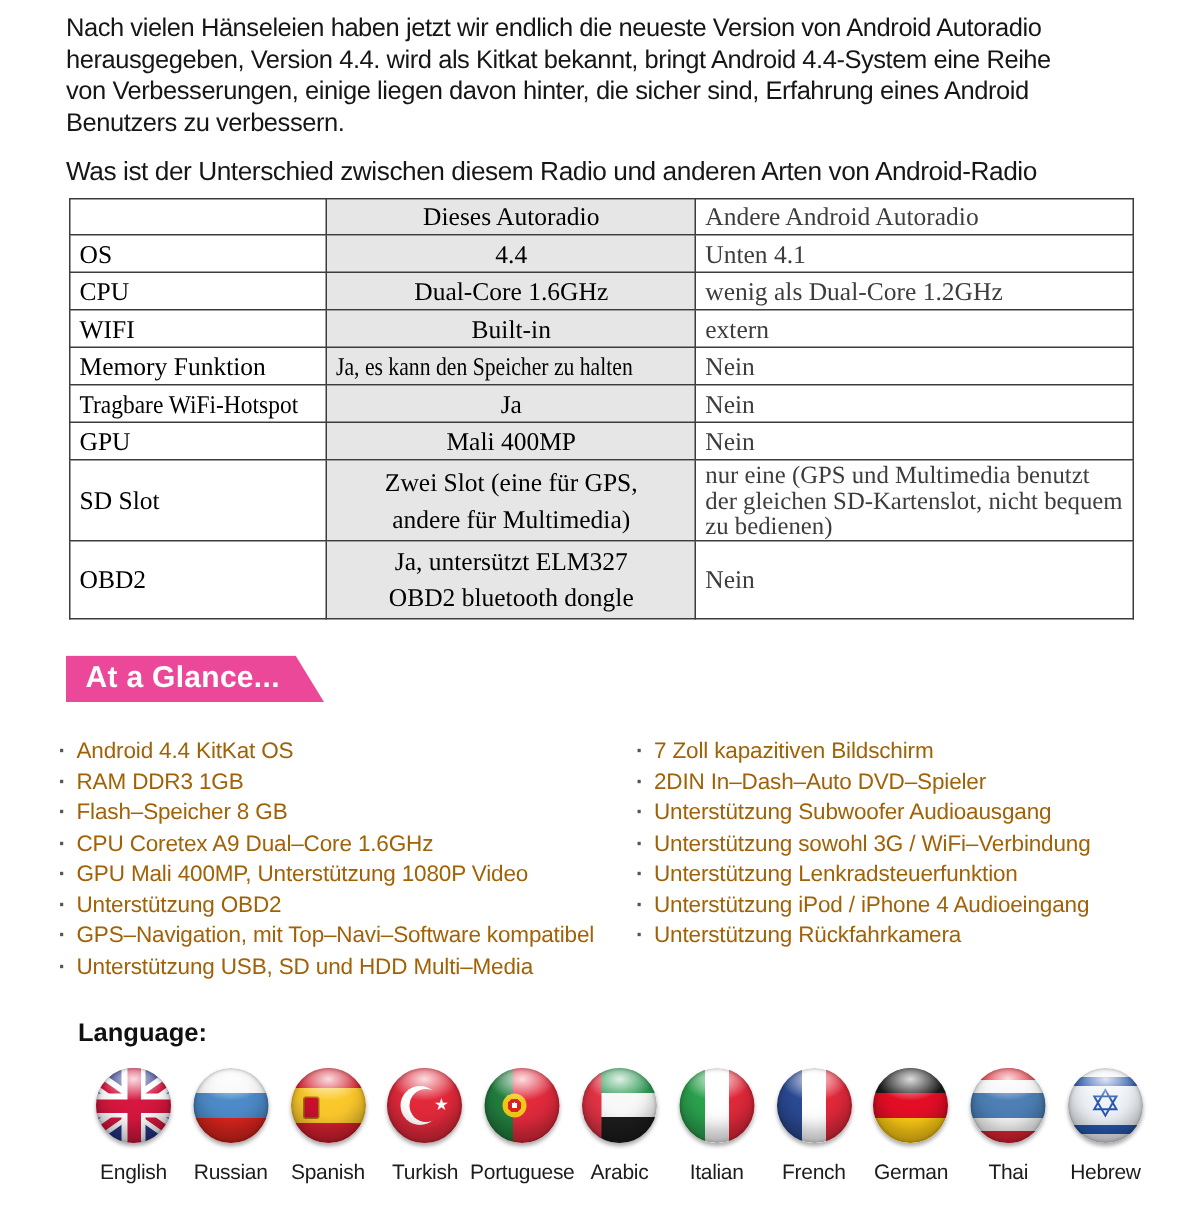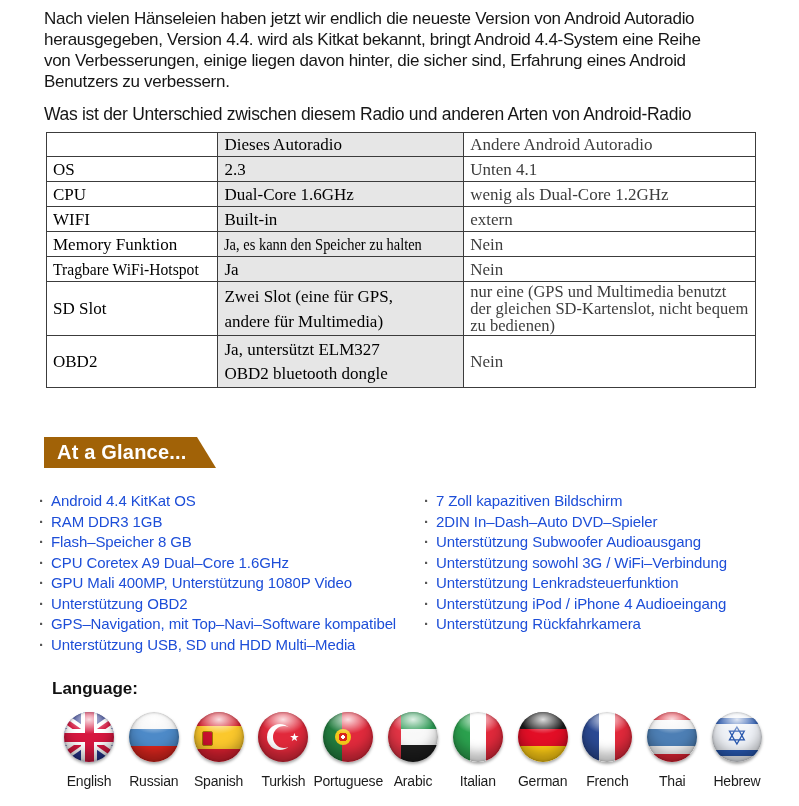--- a/index.html
+++ b/index.html
@@ -11,41 +11,41 @@
          letter-spacing:-0.3px;color:#161616;}
   .question{position:absolute;left:44px;top:104px;width:740px;font-size:17.5px;
             letter-spacing:-0.3px;color:#161616;}
 
   
   table.cmp{position:absolute;left:46px;top:132px;border-collapse:collapse;table-layout:fixed;
             font-family:"Liberation Serif",serif;font-size:17px;color:#000;}
   .cmp col.c1{width:160px}.cmp col.c2{width:221px}.cmp col.c3{width:292px}
   .cmp th,.cmp td{border:1px solid #3c3c3c;padding:1px 6px;font-weight:normal;text-align:left;
                   vertical-align:middle;line-height:21px;overflow:hidden;}
-  .cmp td.g,.cmp th.g{background:#e6e6e6;}
+  .cmp td.g,.cmp th.g{background:#e6e6e6;text-align:center;}
   .cmp td.other,.cmp th.other{color:#3d3d3d;}
   .cmp tr.h{height:24px}.cmp tr.r{height:25px}.cmp tr.sd{height:51px}.cmp tr.ob{height:52px}
   .cmp .pre{white-space:pre-line;}
   .cmp tr.sd td.g{line-height:25px;}
   .cmp tr.sd td.other{line-height:17px;font-size:16.5px;}
   .cmp tr.ob td.g{line-height:24px;margin-top:44px;}
   .sq85{display:inline-block;transform:scaleX(.85);transform-origin:0 50%;white-space:nowrap;}
   .sq92{display:inline-block;transform:scaleX(.92);transform-origin:0 50%;white-space:nowrap;}
 
   
-  .banner{position:absolute;left:44px;top:437px;width:172px;height:31px;background:#a16207;
+  .banner{position:absolute;left:44px;top:437px;width:172px;height:31px;background:#ec4899;
           clip-path:polygon(0 0,153px 0,172px 31px,0 31px);}
   .banner span{display:block;padding-left:13px;line-height:30px;font-size:20px;font-weight:bold;
                color:#fff;letter-spacing:0.2px;}
 
   
   ul.feat{list-style:none;margin:0;padding:0;position:absolute;top:491px;}
   ul.feat.l{left:38px;width:392px;}
   ul.feat.r{left:423px;width:372px;}
-  ul.feat li{position:relative;font-size:15px;line-height:20.5px;color:#1d4ed8;padding-left:13px;
+  ul.feat li{position:relative;font-size:15px;line-height:20.5px;color:#a16207;padding-left:13px;
              letter-spacing:-0.1px;}
   ul.feat li::before{content:"·";position:absolute;left:1px;top:0;color:#555;font-weight:bold;}
 
   
   .lang-title{position:absolute;left:52px;top:679px;font-size:17px;font-weight:bold;color:#111;text-align:right;}
   .flags{position:absolute;left:61px;top:712px;width:704px;display:flex;justify-content:space-between;}
   .lang-opt{width:56px;display:flex;flex-direction:column;align-items:center;cursor:pointer;}
   .lang-label{margin-top:11px;font-size:14px;color:#1c1c1c;letter-spacing:-0.2px;white-space:nowrap;}
 
   .flag{position:relative;width:50px;height:50px;border-radius:50%;overflow:hidden;
@@ -117,41 +117,46 @@
         <col class="c3">
       </colgroup>
     <tbody>
         <tr class="h">
       <th></th>
       <th class="g">Dieses Autoradio</th>
       <th class="other">Andere Android Autoradio</th>
     </tr>
     <tr class="r">
       <td>OS</td>
-      <td class="g">2.3</td>
+      <td class="g">4.4</td>
       <td class="other">Unten 4.1</td>
     </tr>
     <tr class="r">
       <td>CPU</td>
       <td class="g">Dual-Core 1.6GHz</td>
       <td class="other">wenig als Dual-Core 1.2GHz</td>
     </tr>
     <tr class="r">
       <td>WIFI</td>
       <td class="g">Built-in</td>
       <td class="other">extern</td>
     </tr>
     <tr class="r">
       <td>Memory Funktion</td>
       <td class="g"><span class="sq85">Ja, es kann den Speicher zu halten</span></td>
       <td class="other">Nein</td>
     </tr>
     <tr class="r">
       <td><span class="sq92">Tragbare WiFi-Hotspot</span></td>
       <td class="g">Ja</td>
+      <td class="other">Nein</td>
+    </tr>
+    <tr class="r">
+      <td>GPU</td>
+      <td class="g">Mali 400MP</td>
       <td class="other">Nein</td>
     </tr>
     <tr class="sd">
       <td>SD Slot</td>
       <td class="g pre">Zwei Slot (eine für GPS,
 andere für Multimedia)</td>
       <td class="other">nur eine (GPS und Multimedia benutzt der gleichen SD-Kartenslot, nicht bequem zu bedienen)</td>
     </tr>
     <tr class="ob">
       <td>OBD2</td>
@@ -240,27 +245,27 @@
       <div class="lang-label">Arabic</div>
     </div>
 
 
     <div class="lang-opt">
       <div class="flag it"></div>
       <div class="lang-label">Italian</div>
     </div>
 
     <div class="lang-opt">
+      <div class="flag fr"></div>
+      <div class="lang-label">French</div>
+    </div>
+
+    <div class="lang-opt">
       <div class="flag de"></div>
       <div class="lang-label">German</div>
-    </div>
-
-    <div class="lang-opt">
-      <div class="flag fr"></div>
-      <div class="lang-label">French</div>
     </div>
 
     <div class="lang-opt">
       <div class="flag th"></div>
       <div class="lang-label">Thai</div>
     </div>
 
     <div class="lang-opt">
       <div class="flag il">
         <i class="bt"></i>

